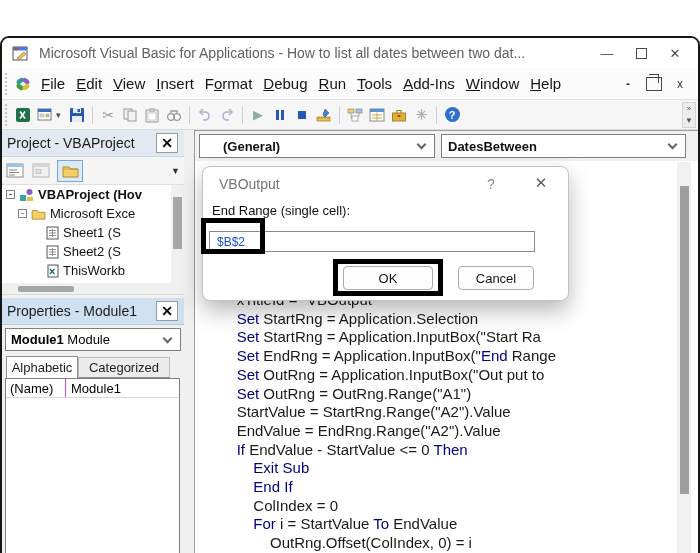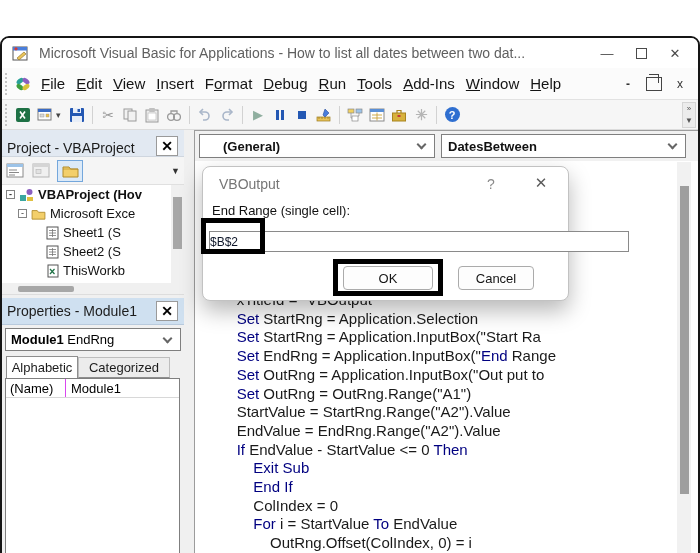--- a/index.html
+++ b/index.html
@@ -76,22 +76,22 @@
                display:flex; align-items:center; justify-content:center; }
   .grip { color:#b5b5b5; font-size:10px; letter-spacing:1px; }
 
   
   .dialog { left:200px; top:128px; width:367px; height:135px; background:#fff; border:1px solid #c2c2c2;
             border-radius:8px; box-shadow:0 10px 22px rgba(0,0,0,0.28); z-index:40; }
   .dlg-title { position:absolute; left:16px; top:9px; font-size:14px; color:#767676; }
   .dlg-help { position:absolute; left:278px; top:9px; font-size:14px; color:#8a8a8a; width:20px; text-align:center; }
   .dlg-close { position:absolute; left:326px; top:7px; font-size:15px; color:#5a5a5a; width:24px; text-align:center; }
   .dlg-label { position:absolute; left:9px; top:36px; font-size:13px; color:#111; }
-  .dlg-input { position:absolute; left:6px; top:64px; width:420px; height:21px; background:#fff; border:1px solid #8a8a8a;
-               font-size:12px; color:#0f172a; display:flex; align-items:center; padding-left:0; }
+  .dlg-input { position:absolute; left:6px; top:64px; width:326px; height:21px; background:#fff; border:1px solid #8a8a8a;
+               font-size:12px; color:#1d4ed8; display:flex; align-items:center; padding-left:7px; }
   .dlg-btn { position:absolute; top:99px; height:24px; background:#fdfdfd; border:1px solid #ababab; border-radius:4px;
              font-size:13px; color:#151515; display:flex; align-items:center; justify-content:center; }
   .anno { position:absolute; border:5px solid #000; z-index:50; background:transparent; }
 </style>
 </head>
 <body>
 
 <div id="screen">
 
   <div class="abs titlebar">
@@ -256,21 +256,21 @@
     <span class="tb-sep"></span>
     <span class="tb-ic">
         <span class="help-circ">?</span>
       </span>
     <span class="tb-overflow">
       <span>»</span>
       <span>▼</span>
     </span>
   </div>
 
-  <div class="abs panel-header" style="left:0;top:92px;width:182px;height:27px;background:#e2e9f2;border-bottom:1px solid #cfd6df;align-items:flex-end;">
+  <div class="abs panel-header" style="left:0;top:92px;width:182px;height:27px;background:#e2e9f2;border-bottom:1px solid #cfd6df;">
     <span>Project - VBAProject</span>
     <span class="panel-x">✕</span>
   </div>
   <div class="abs ptool" style="left:0;top:119px;width:182px;height:28px;">
     <span class="tb-ic">
       <svg width="18" height="15" viewBox="0 0 18 15">
           <rect x="1" y="1" width="16" height="13" fill="#fff" stroke="#8a8a8a"></rect>
           <rect x="1" y="1" width="16" height="3" fill="#9cc3e8"></rect>
           <path d="M3 7h8M3 9.5h10M3 12h6" stroke="#7a7a7a" stroke-width="0.9"></path>
         </svg>
@@ -345,21 +345,21 @@
   <div class="abs hscroll" style="left:0;top:245px;width:182px;height:12px;border-bottom:1px solid #dddddd;">
     <div class="abs hthumb" style="left:16px;top:3px;width:56px;height:6px;"></div>
   </div>
 
   <div class="abs panel-header" style="left:0;top:260px;width:182px;height:27px;background:#cfe0f0;border-bottom:1px solid #b8cadd;">
     <span>Properties - Module1</span>
     <span class="panel-x">✕</span>
   </div>
   <div class="abs selector" style="left:3px;top:290px;width:176px;height:23px;">
     <span style="font-weight:bold">Module1</span>
-    <span style="white-space:pre"> EndRng</span>
+    <span style="white-space:pre"> Module</span>
     <span class="chev"></span>
   </div>
   <div class="abs tab active" style="left:4px;top:318px;width:72px;height:22px;">
     <span>Alphabetic</span>
   </div>
   <div class="abs tab inactive" style="left:76px;top:319px;width:92px;height:21px;align-items:center;">
     <span>Categorized</span>
   </div>
   <div class="abs propgrid" style="left:3px;top:340px;width:175px;height:200px;">
     <div class="prow">

